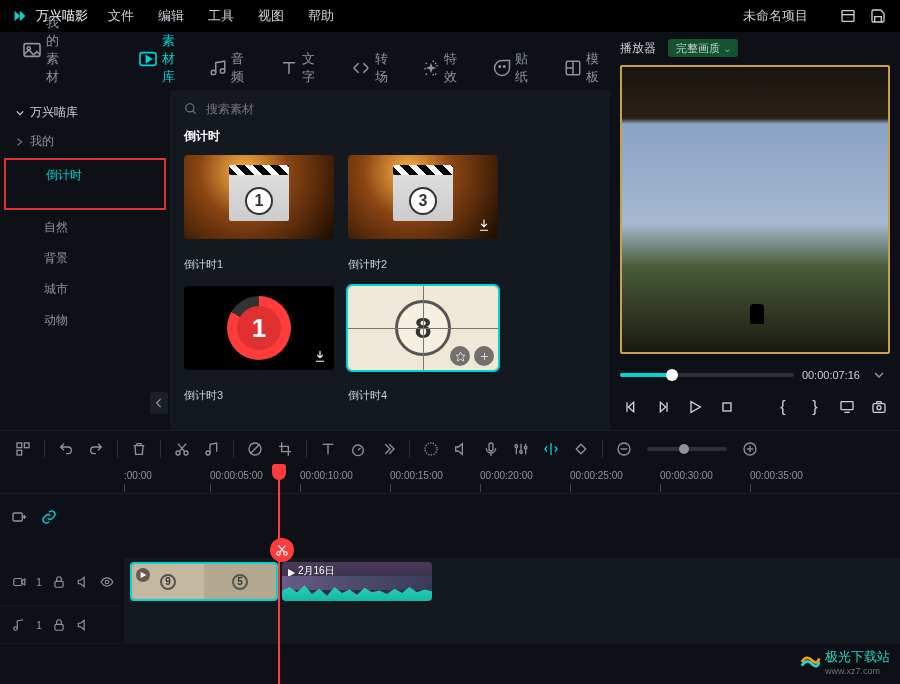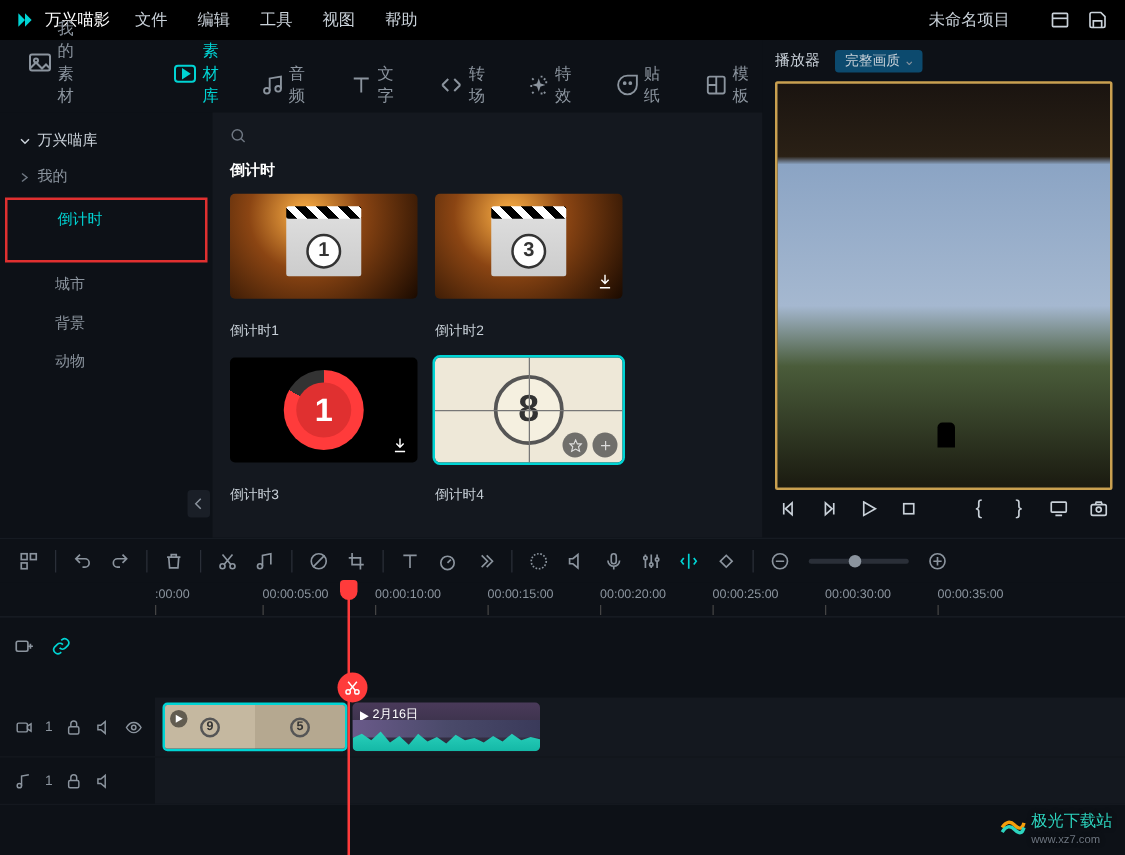--- a/index.html
+++ b/index.html
@@ -54,21 +54,21 @@
 .t3 .ring-inner { width:44px; height:44px; border-radius:50%; background:#e03030; display:flex; align-items:center; justify-content:center; color:#fff; font-size:26px; font-weight:bold; }
 .t4 { background:#eee8d8; display:flex; align-items:center; justify-content:center; position:relative; }
 .t4::before, .t4::after { content:''; position:absolute; background:#777; }
 .t4::before { left:0; right:0; top:50%; height:1px; }
 .t4::after { top:0; bottom:0; left:50%; width:1px; }
 .t4 .big-circle { width:56px; height:56px; border-radius:50%; border:3px solid #555; background:#f5f0e0; display:flex; align-items:center; justify-content:center; font-size:30px; font-weight:bold; color:#333; }
 
 
 .preview-panel { flex: 1; background: #0d1117; padding: 8px 10px; display: flex; flex-direction: column; }
 .preview-header { display: flex; align-items: center; font-size: 12px; gap: 12px; margin-bottom: 8px; }
-.preview-header select, .quality-select { background:#0c4a6e; color:#c9d1d9; border:none; font-size:11px; padding:3px 18px 3px 8px; border-radius:3px; appearance:none; position:relative; }
+.preview-header select, .quality-select { background:#14532d; color:#c9d1d9; border:none; font-size:11px; padding:3px 18px 3px 8px; border-radius:3px; appearance:none; position:relative; }
 .quality-wrap { position:relative; display:inline-block; }
 .quality-wrap::after { content:'⌄'; position:absolute; right:6px; top:1px; font-size:11px; color:#8b949e; pointer-events:none; }
 .preview-video { flex:1; background: linear-gradient(180deg, #1a1410 0%, #2a2015 18%, #8ba4c4 20%, #a5b8d0 55%, #4a5c3a 70%, #1a1a10 100%); border:2px solid #c9a050; border-radius:2px; position:relative; overflow:hidden; }
 .preview-video .stars { position:absolute; top:20%; left:0; right:0; bottom:35%; background-image: radial-gradient(#fff 0.5px, transparent 0.5px); background-size: 6px 6px; opacity:0.5; }
 .preview-video .person { position:absolute; bottom:10%; left:48%; width:14px; height:20px; background:#000; border-radius:4px 4px 0 0; }
 .preview-scrub { display:flex; align-items:center; gap:8px; margin:10px 0 6px; font-size:11px; }
 .scrub-track { flex:1; height:4px; background:#2a2f38; border-radius:2px; position:relative; }
 .scrub-fill { position:absolute; left:0; top:0; bottom:0; width:30%; background:#00d4d4; border-radius:2px; }
 .scrub-thumb { position:absolute; left:30%; top:-4px; width:12px; height:12px; border-radius:50%; background:#fff; transform:translateX(-50%); }
 .preview-controls { display:flex; align-items:center; justify-content:space-between; padding: 4px 0; }
@@ -234,36 +234,38 @@
             </svg>
           <span>万兴喵库</span>
         </div>
         <div class="sidebar-group">
           <svg width="8" height="8" viewBox="0 0 10 10">
               <path d="M2 1 L7 5 L2 9" fill="none" stroke="#6e7681" stroke-width="1.5"></path>
             </svg>
           <span>我的</span>
         </div>
         <div class="sidebar-sub selected">倒计时</div>
+        <div class="sidebar-sub">自然</div>
+        <div class="sidebar-sub">背景</div>
         <div class="sidebar-sub">城市</div>
-        <div class="sidebar-sub">背景</div>
         <div class="sidebar-sub">动物</div>
       </div>
       <div class="sidebar-collapse">
         <svg width="8" height="10" viewBox="0 0 10 12">
             <path d="M7 1 L2 6 L7 11" fill="none" stroke="#8b949e" stroke-width="1.5"></path>
           </svg>
       </div>
 
       <div class="content">
         <div class="search-row">
           <svg width="14" height="14" viewBox="0 0 24 24" fill="none" stroke="#6e7681" stroke-width="2">
               <circle cx="10" cy="10" r="7"></circle>
               <line x1="20" y1="20" x2="15" y2="15"></line>
             </svg>
+          <input type="text" style="background: transparent; border: none; color: rgb(201, 209, 217); font-size: 12px; outline: none; flex: 1 1 0%;" placeholder="搜索素材">
         </div>
         <div class="section-title">倒计时</div>
         <div class="grid">
 
           <div class="card">
             <div class="thumb t1">
               <div class="clapper">
                   <div class="num-circle">1</div>
                 </div>
             </div>
@@ -325,20 +327,32 @@
 
   <div class="preview-panel">
     <div class="preview-header">
       <span>播放器</span>
       <span class="quality-wrap"><span class="quality-select">完整画质</span></span>
     </div>
     <div class="preview-video">
       <div class="stars"></div>
       <div class="person"></div>
     </div>
+    <div class="preview-scrub">
+      <div class="scrub-track">
+        <div class="scrub-fill"></div>
+          <div class="scrub-thumb"></div>
+      </div>
+      <span>00:00:07:16</span>
+      <span class="pc-btn">
+          <svg width="10" height="10" viewBox="0 0 10 10">
+            <path d="M1 3 L5 7 L9 3" fill="none" stroke="#8b949e" stroke-width="1.5"></path>
+          </svg>
+        </span>
+    </div>
     <div class="preview-controls">
       <div class="grp">
         <span class="pc-btn">
             <svg width="16" height="16" viewBox="0 0 24 24" fill="none" stroke="currentColor" stroke-width="2">
               <polygon points="16,5 8,12 16,19"></polygon>
               <line x1="6" y1="5" x2="6" y2="19"></line>
             </svg>
           </span>
         <span class="pc-btn">
             <svg width="16" height="16" viewBox="0 0 24 24" fill="none" stroke="currentColor" stroke-width="2">

